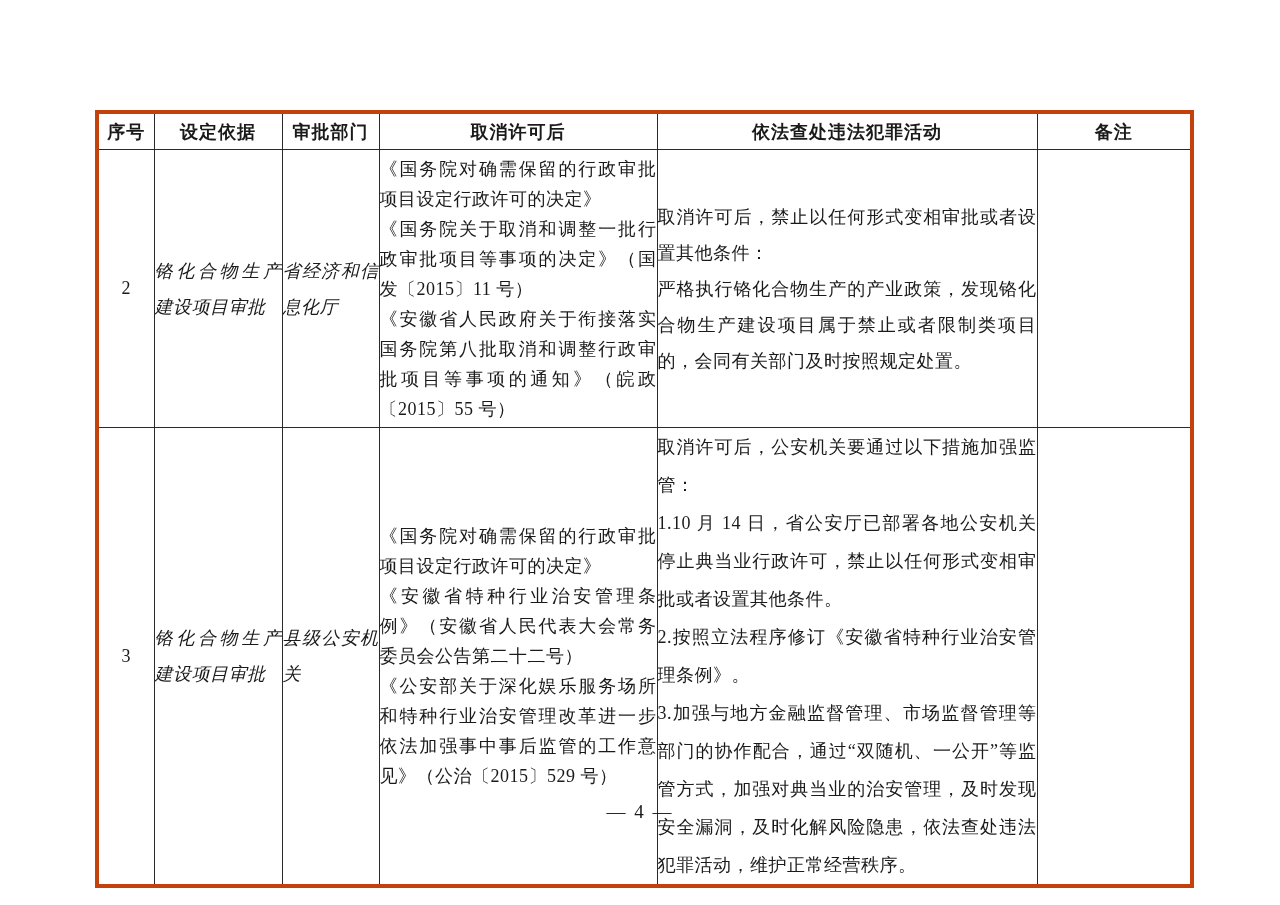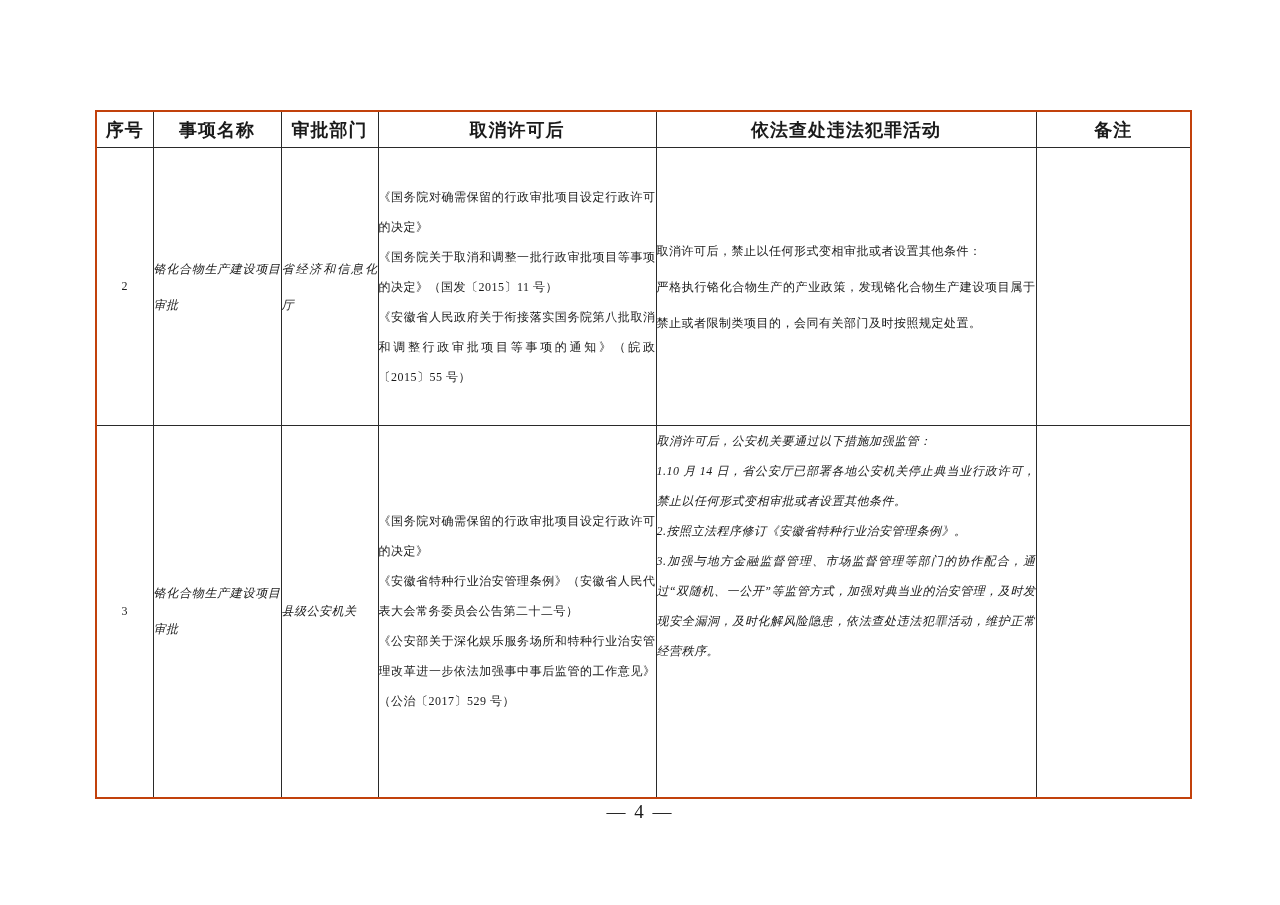--- a/index.html
+++ b/index.html
@@ -16,39 +16,39 @@
     background: #ffffff;
     overflow: hidden;
   }
   table.doc-table {
     position: absolute;
     left: 95px;
     top: 110px;
     width: 1095px;
     border-collapse: collapse;
     table-layout: fixed;
-    border: 2px solid #c2410c;
+    border: 4px solid #c2410c;
   }
   table.doc-table th,
   table.doc-table td {
     border: 1.5px solid #2a2a2a;
     padding: 0;
     overflow: hidden;
   }
   table.doc-table th {
     font-family: "Liberation Sans", "DejaVu Sans", sans-serif;
     font-weight: bold;
     font-size: 18px;
     text-align: center;
     vertical-align: middle;
     height: 35px;
     letter-spacing: 1px;
   }
   td {
-    font-size: 12px;
+    font-size: 18px;
     letter-spacing: 0.5px;
   }
   td.seq-cell {
     text-align: center;
     vertical-align: middle;
   }
   td.name-cell, td.dept-cell {
     text-align: justify;
     vertical-align: middle;
     padding: 0 7px;
@@ -64,23 +64,22 @@
   td.measures-cell {
     text-align: justify;
     padding: 2px 9px;
   }
   td.measures-mid {
     vertical-align: middle;
     line-height: 36px;
   }
   td.measures-top {
     vertical-align: top;
-    line-height: 30px;
+    line-height: 38px;
     padding-top: 5px;
-    font-style: italic;
   }
   td p {
     margin: 0;
     text-align: justify;
   }
   .row-2 { height: 278px; }
   .row-3 { height: 372px; }
   .page-footer {
     position: absolute;
     left: 0;
@@ -102,21 +101,21 @@
       <col style="width:57px">
       <col style="width:128px">
       <col style="width:97px">
       <col style="width:278px">
       <col style="width:380px">
       <col style="width:155px">
     </colgroup>
     <thead>
       <tr>
         <th>序号</th>
-        <th>事项名称</th>
+        <th>设定依据</th>
         <th>审批部门</th>
         <th>取消许可后</th>
         <th>依法查处违法犯罪活动</th>
         <th>备注</th>
       </tr>
     </thead>
     <tbody>
       <tr class="row-2">
         <td class="seq-cell">2</td>
         <td class="name-cell">铬化合物生产建设项目审批</td>
@@ -132,21 +131,21 @@
         </td>
         <td class="remark-cell"></td>
       </tr>
       <tr class="row-3">
         <td class="seq-cell">3</td>
         <td class="name-cell">铬化合物生产建设项目审批</td>
         <td class="dept-cell">县级公安机关</td>
         <td class="basis-cell">
           <p>《国务院对确需保留的行政审批项目设定行政许可的决定》</p>
           <p>《安徽省特种行业治安管理条例》（安徽省人民代表大会常务委员会公告第二十二号）</p>
-          <p>《公安部关于深化娱乐服务场所和特种行业治安管理改革进一步依法加强事中事后监管的工作意见》（公治〔2017〕529 号）</p>
+          <p>《公安部关于深化娱乐服务场所和特种行业治安管理改革进一步依法加强事中事后监管的工作意见》（公治〔2015〕529 号）</p>
         </td>
         <td class="measures-cell measures-top">
           <p>取消许可后，公安机关要通过以下措施加强监管：</p>
           <p>1.10 月 14 日，省公安厅已部署各地公安机关停止典当业行政许可，禁止以任何形式变相审批或者设置其他条件。</p>
           <p>2.按照立法程序修订《安徽省特种行业治安管理条例》。</p>
           <p>3.加强与地方金融监督管理、市场监督管理等部门的协作配合，通过“双随机、一公开”等监管方式，加强对典当业的治安管理，及时发现安全漏洞，及时化解风险隐患，依法查处违法犯罪活动，维护正常经营秩序。</p>
         </td>
         <td class="remark-cell"></td>
       </tr>
     </tbody>

